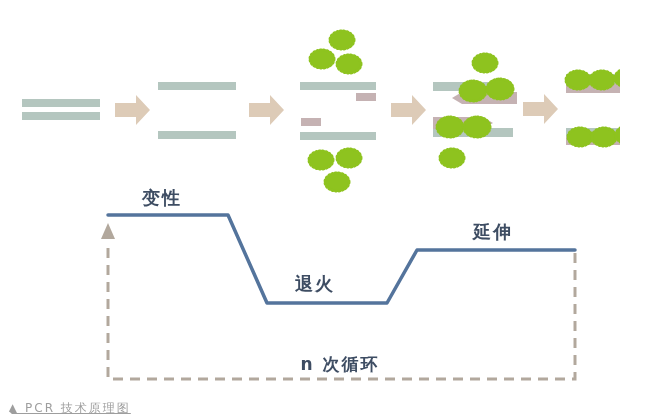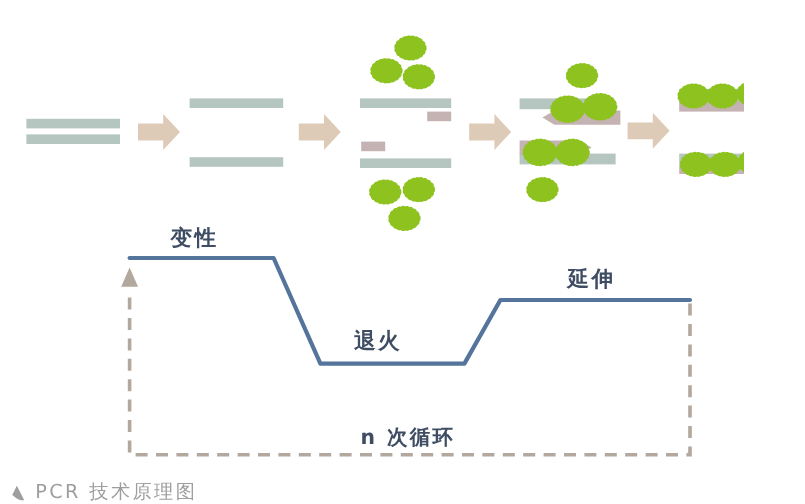--- a/index.html
+++ b/index.html
@@ -26,23 +26,24 @@
   .cycle-label {
     font-family: "DejaVu Sans", "Liberation Sans", sans-serif;
     font-weight: bold;
     font-size: 17px;
     letter-spacing: 2px;
   }
   .caption {
     position: absolute;
     left: 8px;
     top: 400px;
-    font-size: 16px;
+    font-size: 12px;
     letter-spacing: 2px;
     white-space: nowrap;
+    text-decoration: underline;
   }
 </style>
 </head>
 <body>
 
 <div class="canvas">
   <svg width="671" height="420" viewBox="0 0 671 420">
 
     <g fill="#b4c6bf">
       <rect x="22" y="99" width="78" height="8"></rect>

